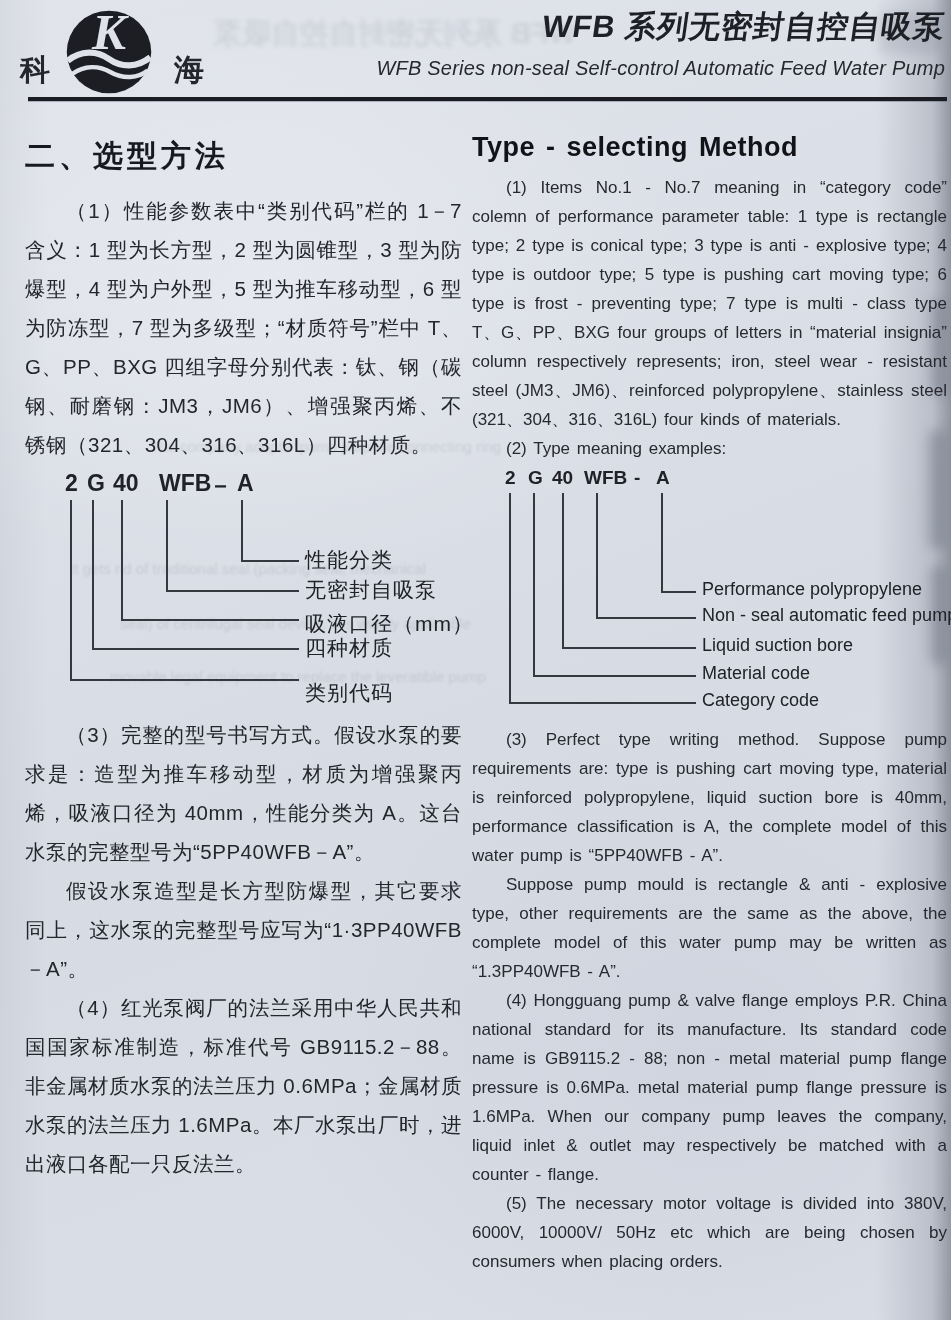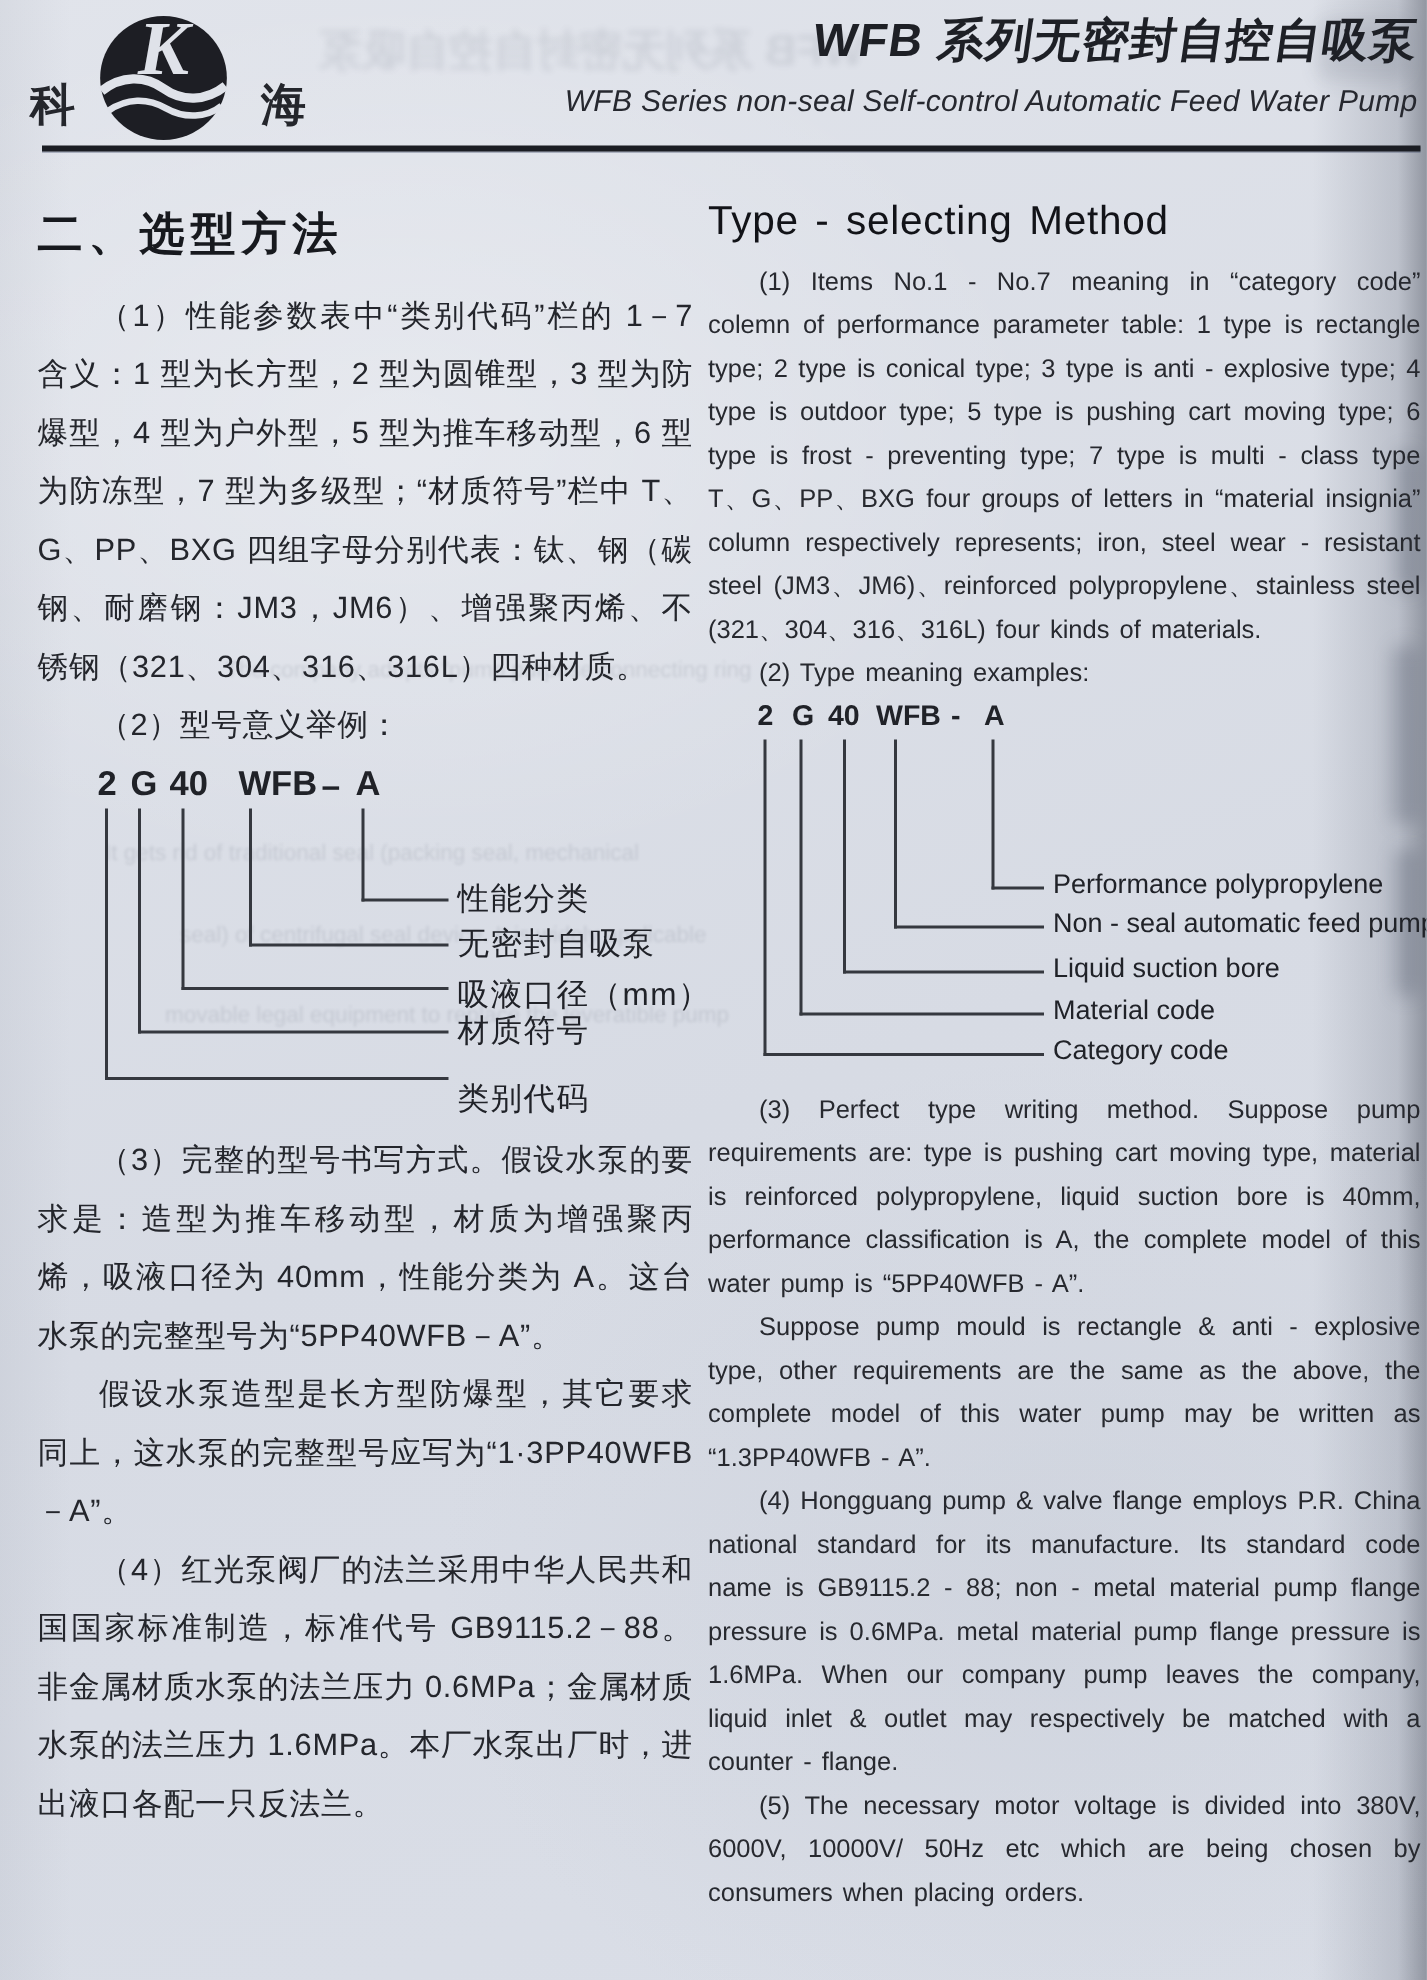--- a/index.html
+++ b/index.html
@@ -33,21 +33,21 @@
     letter-spacing:0.2px;white-space:nowrap;
   }
   .rule{position:absolute;left:28px;top:97px;width:919px;height:4px;background:#1b1d23;box-shadow:0 1px 0 rgba(70,80,110,.35);}
   
   .col{position:absolute;top:130px;}
   .col-left{left:25px;width:437px;}
   .col-right{left:472px;width:475px;}
   .col p{margin:0;text-align:justify;}
   .zh-h{margin:6px 0 14px 0;font-size:30px;font-weight:900;color:#17191e;letter-spacing:4px;}
   .zh-p{font-size:20.5px;line-height:39px;letter-spacing:0.5px;color:#24262c;text-indent:2em;}
-  .en-h{margin:2px 0 10px 0;font-size:27px;font-weight:normal;color:#121318;letter-spacing:0.5px;word-spacing:3px;}
+  .en-h{margin:2px 0 10px 0;font-size:27px;font-weight:bold;color:#121318;letter-spacing:0.5px;word-spacing:3px;}
   .en-p{font-size:17px;line-height:29px;color:#27292f;text-indent:2em;word-spacing:2px;}
   
   .diagram{position:relative;}
   .diagram-zh{height:235px;margin:6px 0 10px 0;}
   .diagram-en{height:252px;margin:4px 0 6px 0;}
   .dg-code{position:absolute;top:0;font-weight:bold;color:#202228;}
   .diagram-zh .dg-code{font-size:23px;}
   .diagram-en .dg-code{font-size:19px;}
   .dg-connect{position:absolute;border-left:2px solid #35383f;border-bottom:2px solid #35383f;}
   .dg-label{position:absolute;white-space:nowrap;color:#202228;}
@@ -89,40 +89,39 @@
     <div class="titles">
       <div class="title-zh">WFB 系列无密封自控自吸泵</div>
       <div class="title-en">WFB Series non-seal Self-control Automatic Feed Water Pump</div>
     </div>
   </header>
   <div class="rule"></div>
 
   <section class="col col-left">
     <h2 class="zh-h">二、选型方法</h2>
     <p class="zh-p">（1）性能参数表中“类别代码”栏的 1－7 含义：1 型为长方型，2 型为圆锥型，3 型为防爆型，4 型为户外型，5 型为推车移动型，6 型为防冻型，7 型为多级型；“材质符号”栏中 T、G、PP、BXG 四组字母分别代表：钛、钢（碳钢、耐磨钢：JM3，JM6）、增强聚丙烯、不锈钢（321、304、316、316L）四种材质。</p>
-    <p class="zh-p">（2）型号意义举例：</p>
 
     <div class="diagram diagram-zh">
       <span class="dg-code" style="left:40px;">2</span>
       <span class="dg-code" style="left:62px;">G</span>
       <span class="dg-code" style="left:88px;">40</span>
       <span class="dg-code" style="left:134px;">WFB</span>
       <span class="dg-code" style="left:184px;">－</span>
       <span class="dg-code" style="left:212px;">A</span>
 
       <div class="dg-connect" style="left:216px;top:30px;width:56px;height:60px;"></div>
       <div class="dg-connect" style="left:141px;top:30px;width:131px;height:90px;"></div>
       <div class="dg-connect" style="left:96px;top:30px;width:176px;height:119px;"></div>
       <div class="dg-connect" style="left:67px;top:30px;width:205px;height:148px;"></div>
       <div class="dg-connect" style="left:45px;top:30px;width:227px;height:179px;"></div>
 
       <span class="dg-label" style="top:76px;">性能分类</span>
       <span class="dg-label" style="top:106px;">无密封自吸泵</span>
       <span class="dg-label" style="top:140px;">吸液口径（mm）</span>
-      <span class="dg-label" style="top:164px;">材质符号</span>
+      <span class="dg-label" style="top:164px;">四种材质</span>
       <span class="dg-label" style="top:209px;">类别代码</span>
     </div>
 
     <p class="zh-p">（3）完整的型号书写方式。假设水泵的要求是：造型为推车移动型，材质为增强聚丙烯，吸液口径为 40mm，性能分类为 A。这台水泵的完整型号为“5PP40WFB－A”。</p>
     <p class="zh-p">假设水泵造型是长方型防爆型，其它要求同上，这水泵的完整型号应写为“1·3PP40WFB－A”。</p>
     <p class="zh-p">（4）红光泵阀厂的法兰采用中华人民共和国国家标准制造，标准代号 GB9115.2－88。非金属材质水泵的法兰压力 0.6MPa；金属材质水泵的法兰压力 1.6MPa。本厂水泵出厂时，进出液口各配一只反法兰。</p>
 
   </section>
 
   <section class="col col-right">

